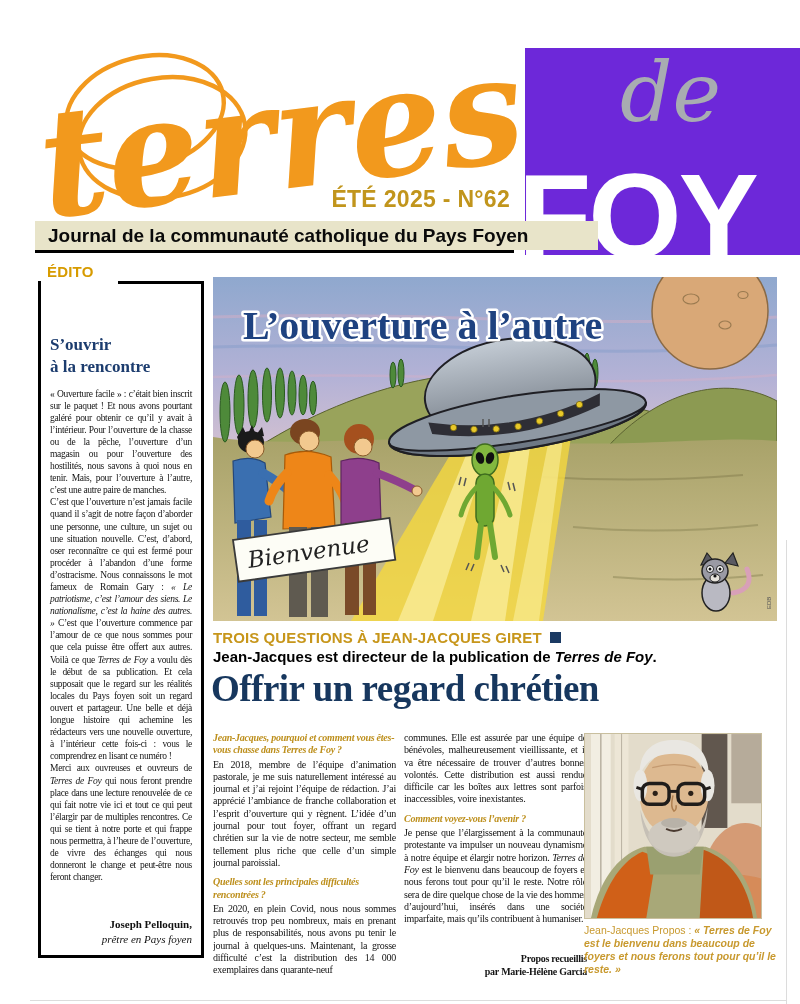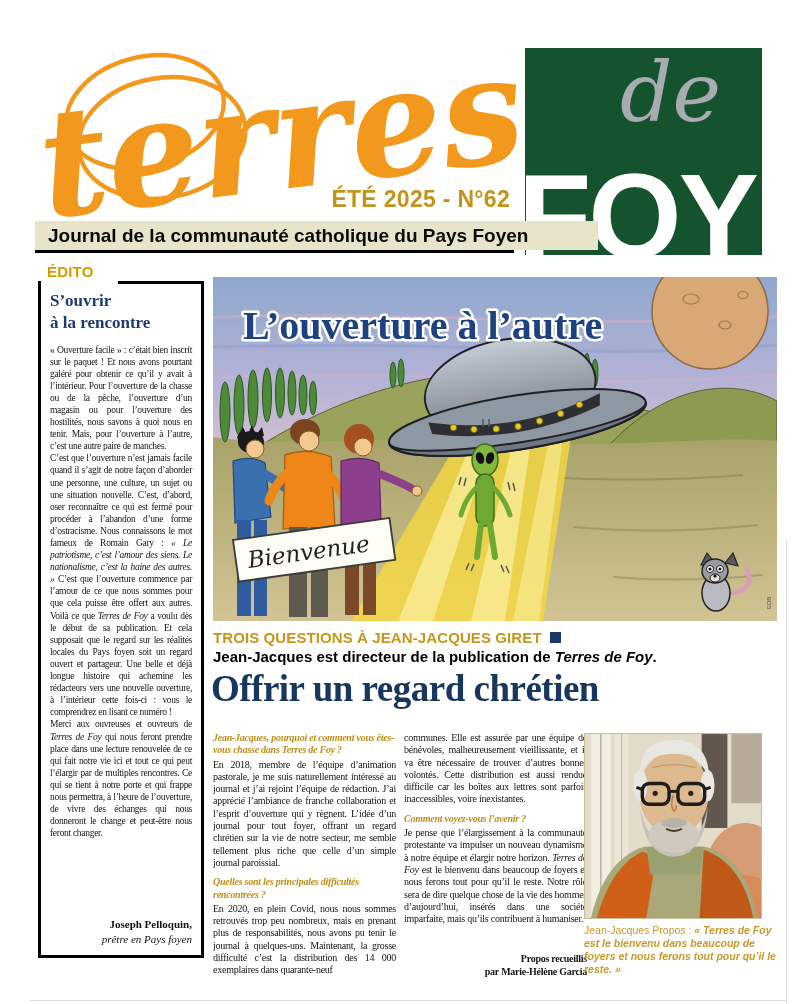--- a/index.html
+++ b/index.html
@@ -1,34 +1,34 @@
 <!DOCTYPE html>
 <html><head>
 <meta charset="utf-8">
 <style>
   * { margin:0; padding:0; box-sizing:border-box; }
   body { background:#fff; font-family:"Liberation Sans", sans-serif; }
   .page { position:relative; width:800px; height:1004px; background:#ffffff; overflow:hidden; }
 
   
   .masthead-script { position:absolute; left:10px; top:12px; width:530px; height:245px; }
-  .masthead-box { position:absolute; left:525px; top:48px; width:237px; height:207px; background:#14532d; }
+  .masthead-box { position:absolute; left:525px; top:48px; width:276px; height:207px; background:#6d28d9; }
   .masthead-de { position:absolute; left:95px; top:0px; font-family:"DejaVu Serif", serif; font-style:italic; font-size:82px; color:#A8ACB1; line-height:1.1; }
   .masthead-foy { position:absolute; left:-7px; bottom:-10px; font-family:"Liberation Sans", sans-serif; font-weight:bold; font-size:120px; letter-spacing:-3px; color:#ffffff; line-height:0.82; }
   .issue { position:absolute; left:300px; top:186px; width:210px; text-align:right; font-size:23px; font-weight:bold; color:#C1951C; letter-spacing:0.3px; }
   .tagline-strip { position:absolute; left:35px; top:221px; width:563px; height:29px; background:#E8E4C9; font-size:19px; font-weight:bold; color:#0a0a0a; line-height:29px; padding-left:13px; white-space:nowrap; }
   .tagline-underline { position:absolute; left:35px; top:250px; width:479px; height:3px; background:#000; }
 
   
   .edito-kicker { position:absolute; left:47px; top:263px; font-size:15px; font-weight:bold; color:#D79B00; letter-spacing:0.2px; }
   .edito-topline { position:absolute; left:118px; top:281px; width:86px; height:3px; background:#000; }
   .edito-box { position:absolute; left:38px; top:281px; width:166px; height:677px;
     border-left:3px solid #000; border-right:3px solid #000; border-bottom:3px solid #000;
     padding:9px 9px 6px 9px; display:flex; flex-direction:column; overflow:hidden; }
-  .edito-title { font-family:"Liberation Serif", serif; font-weight:bold; font-size:17px; line-height:1.28; color:#1C3C6E; }
+  .edito-title { font-family:"Liberation Serif", serif; font-weight:bold; font-size:17px; line-height:1.28; color:#1C3C6E;margin-top:44px; }
   .edito-body { margin-top:10px; font-family:"Liberation Serif", serif; font-size:9.5px; line-height:12.1px; letter-spacing:-0.3px; text-align:justify; color:#141414; }
   .edito-body p { margin:0; }
   .edito-sig { margin-top:auto; text-align:right; font-family:"Liberation Serif", serif; font-size:11px; line-height:1.35; color:#111; padding-bottom:2px; }
   .edito-sig .name { font-weight:bold; }
   .edito-sig .role { font-style:italic; }
 
   
   .illustration { position:absolute; left:213px; top:277px; width:564px; height:344px; }
 
   

